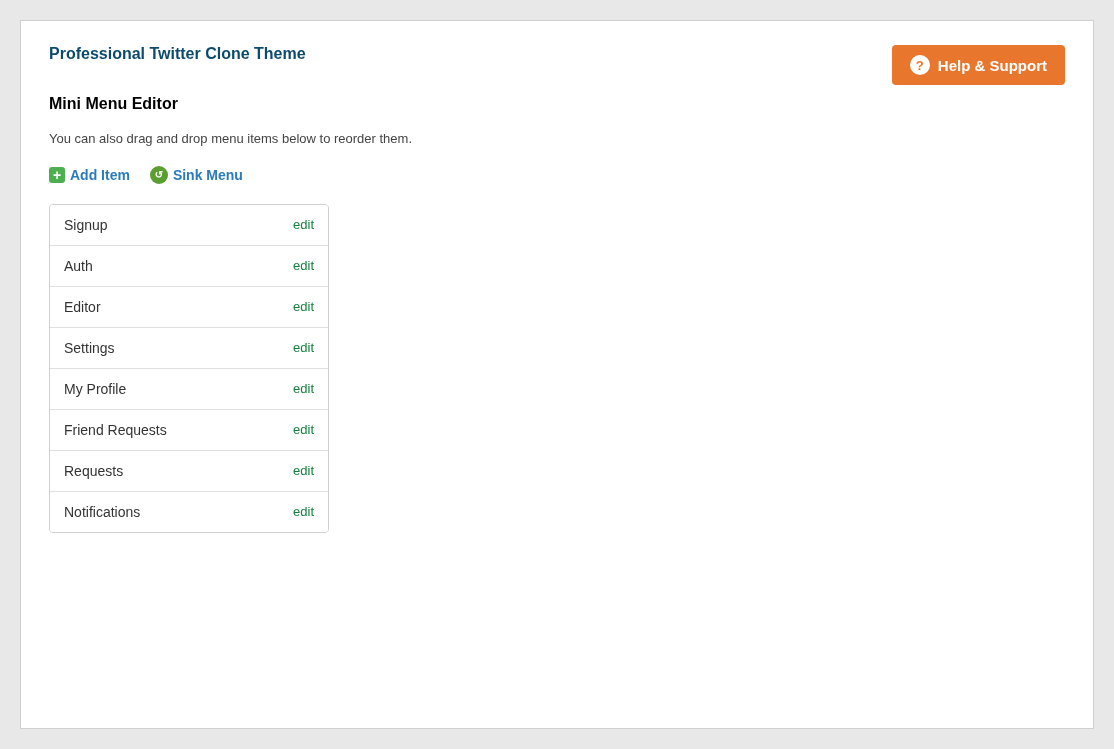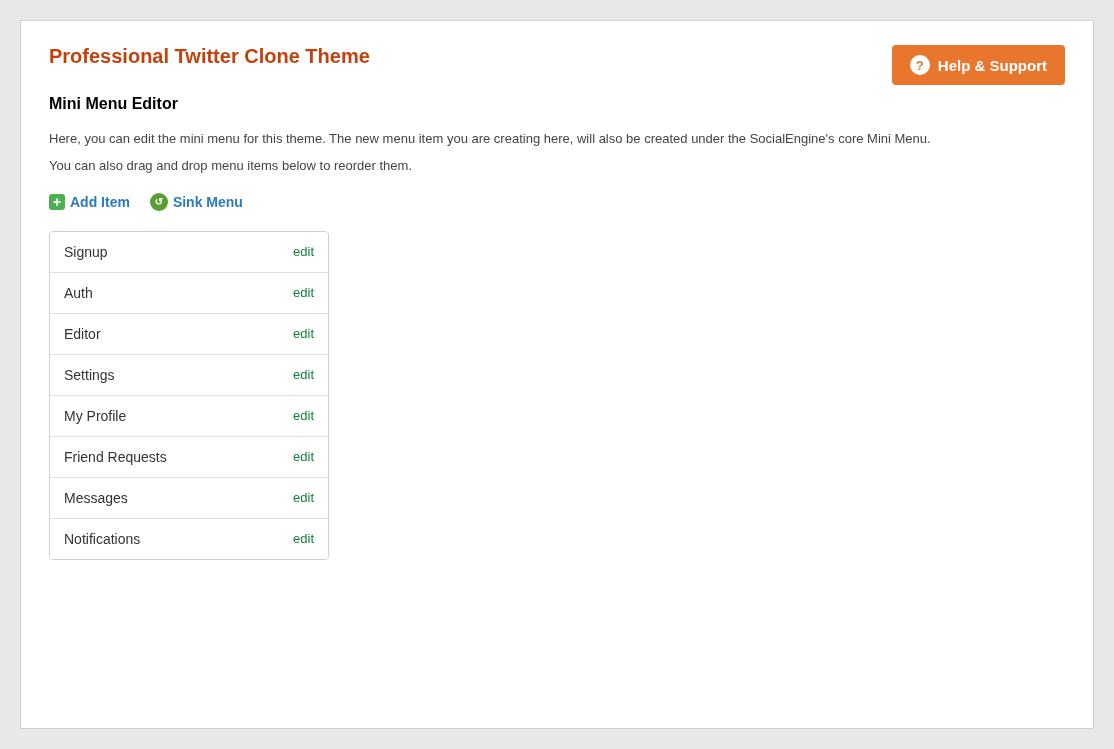--- a/index.html
+++ b/index.html
@@ -21,23 +21,23 @@
       border: 1px solid #d0d0d0;
       position: relative;
     }
     .header-row {
       display: flex;
       justify-content: space-between;
       align-items: flex-start;
       margin-bottom: 10px;
     }
     .page-title {
-      font-size: 20px;
-      font-weight: bold;
-      color: #c2410c;
+      font-size: 16px;
+      font-weight: bold;
+      color: #0c4a6e;
     }
     .help-btn {
       background: #e8762c;
       color: #fff;
       border: none;
       border-radius: 4px;
       padding: 10px 18px;
       font-size: 15px;
       font-weight: bold;
       cursor: pointer;
@@ -144,21 +144,20 @@
   <div class="header-row">
     <span class="page-title">Professional Twitter Clone Theme</span>
     <button class="help-btn">
       <span class="help-icon">?</span>
       <span>Help &amp; Support</span>
     </button>
   </div>
 
   <div class="section-title">Mini Menu Editor</div>
 
-  <p class="description">Here, you can edit the mini menu for this theme. The new menu item you are creating here, will also be created under the SocialEngine's core Mini Menu.</p>
   <p class="description">You can also drag and drop menu items below to reorder them.</p>
 
   <div class="actions-row">
     <a class="action-link" href="#">
       <span class="add-icon">+</span>
       <span>Add Item</span>
     </a>
     <a class="action-link" href="#">
       <span class="sink-icon">↺</span>
       <span>Sink Menu</span>
@@ -184,21 +183,21 @@
       </div>
       <div class="menu-item">
         <span class="menu-item-label">My Profile</span>
         <a class="menu-item-edit" href="#">edit</a>
       </div>
       <div class="menu-item">
         <span class="menu-item-label">Friend Requests</span>
         <a class="menu-item-edit" href="#">edit</a>
       </div>
       <div class="menu-item">
-        <span class="menu-item-label">Messages</span>
+        <span class="menu-item-label">Requests</span>
         <a class="menu-item-edit" href="#">edit</a>
       </div>
       <div class="menu-item">
         <span class="menu-item-label">Notifications</span>
         <a class="menu-item-edit" href="#">edit</a>
       </div>
     </div>
 </div>
 
 </body></html>

